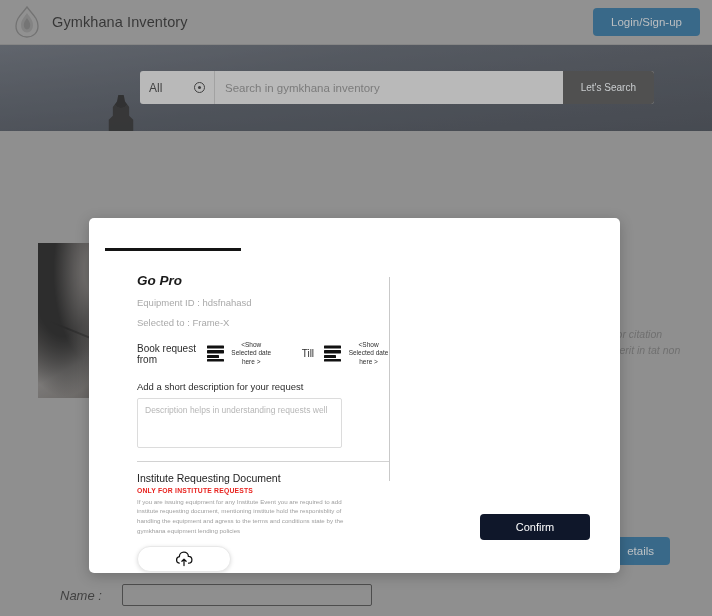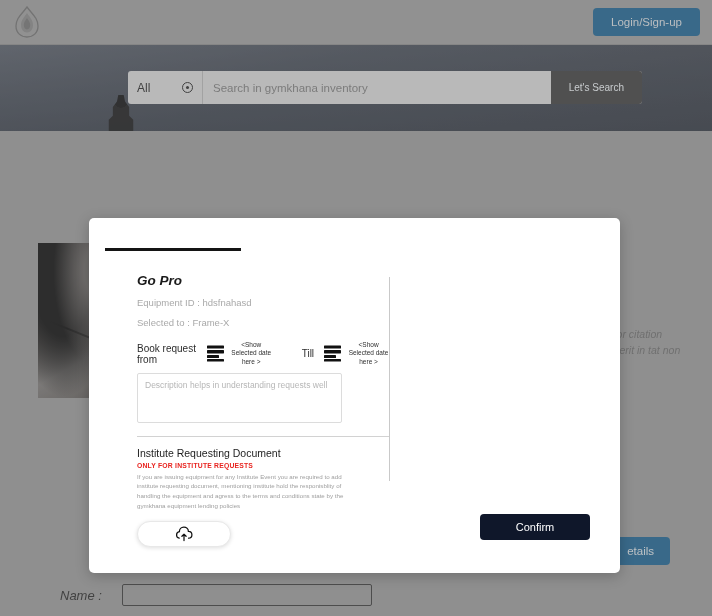--- a/index.html
+++ b/index.html
@@ -40,21 +40,21 @@
   .hero::before {
     content:""; position:absolute; left:104px; bottom:-4px;
     width:34px; height:40px;
     background:
       radial-gradient(circle at 50% 14%, #111 0 18%, transparent 19%),
       linear-gradient(#1a1a1a,#1a1a1a);
     clip-path: polygon(42% 0,58% 0,62% 16%,74% 30%,74% 52%,86% 62%,86% 100%,14% 100%,14% 62%,26% 52%,26% 30%,38% 16%);
     opacity:.92;
   }
   .searchbar {
-    position: absolute; left: 128px; top: 26px;
+    position: absolute; left: 140px; top: 26px;
     width: 514px; height: 33px;
     display: flex; align-items: stretch;
     border-radius: 3px; overflow: hidden;
     background: #d6d6d6;
   }
   .sb-cat {
     width: 75px; display: flex; align-items: center; justify-content: space-between;
     padding: 0 9px; font-size: 12px; color: #2a2a2a;
     border-right: 1px solid #b5b5b5; cursor: pointer;
   }
@@ -188,20 +188,21 @@
 <body>
 
 <div id="page">
 
   <div class="site-header">
     <svg class="logo-mark" viewBox="0 0 30 32">
       <path d="M15 1 C20 8 26 12 26 20 C26 27 21 31 15 31 C9 31 4 27 4 20 C4 12 10 8 15 1 Z" fill="none" stroke="#4f4f4f" stroke-width="1.3"></path>
       <path d="M15 7 C17.5 11 21 14 21 19 C21 23.5 18.5 26.5 15 26.5 C11.5 26.5 9 23.5 9 19 C9 14 12.5 11 15 7 Z" fill="#6c6c6c" opacity=".75"></path>
       <path d="M15 12 C16.4 14.4 18.2 16.2 18.2 19 C18.2 21.6 16.8 23.4 15 23.4 C13.2 23.4 11.8 21.6 11.8 19 C11.8 16.2 13.6 14.4 15 12 Z" fill="#4a4a4a" opacity=".8"></path>
     </svg>
+    <div class="site-title">Gymkhana Inventory</div>
     <button class="login-btn">Login/Sign-up</button>
   </div>
 
   <div class="hero">
     <div class="searchbar">
       <div class="sb-cat">
         <span>All</span>
         <span class="dot-ring"></span>
       </div>
       <input class="sb-input" type="text" placeholder="Search in gymkhana inventory" style="">
@@ -249,20 +250,21 @@
         <span class="till-lbl">Till</span>
         <svg class="cal-icon" viewBox="0 0 19 17">
           <rect x="1" y="0.5" width="17" height="3" rx="0.6" fill="#111"></rect>
           <rect x="1" y="5" width="17" height="3.4" rx="0.6" fill="#111"></rect>
           <rect x="1" y="10" width="12" height="3" rx="0.6" fill="#111"></rect>
           <rect x="1" y="14" width="17" height="2.6" rx="0.6" fill="#111"></rect>
         </svg>
         <span class="date-hint">&lt;Show Selected date here &gt;</span>
       </div>
 
+      <div class="desc-lbl">Add a short description for your request</div>
       <textarea class="desc-box" placeholder="Description helps in understanding requests well" style=""></textarea>
       <div class="soft-rule"></div>
 
       <div class="inst-title">Institute Requesting Document</div>
       <div class="inst-warn">ONLY FOR INSTITUTE REQUESTS</div>
       <div class="inst-body">If you are issuing equipment for any Institute Event you are required to add institute requesting document, mentioning institute hold the responisblity of handling the equipment and agress to the terms and conditions state by the gymkhana equipment lending policies</div>
 
       <div class="upload-btn">
         <svg width="20" height="16" viewBox="0 0 20 16">
           <path d="M5.2 12.2 A3.3 3.3 0 0 1 5.4 5.7 A4.5 4.5 0 0 1 14.4 5.4 A3.4 3.4 0 0 1 14.6 12.2" fill="none" stroke="#111" stroke-width="1.25" stroke-linecap="round"></path>

